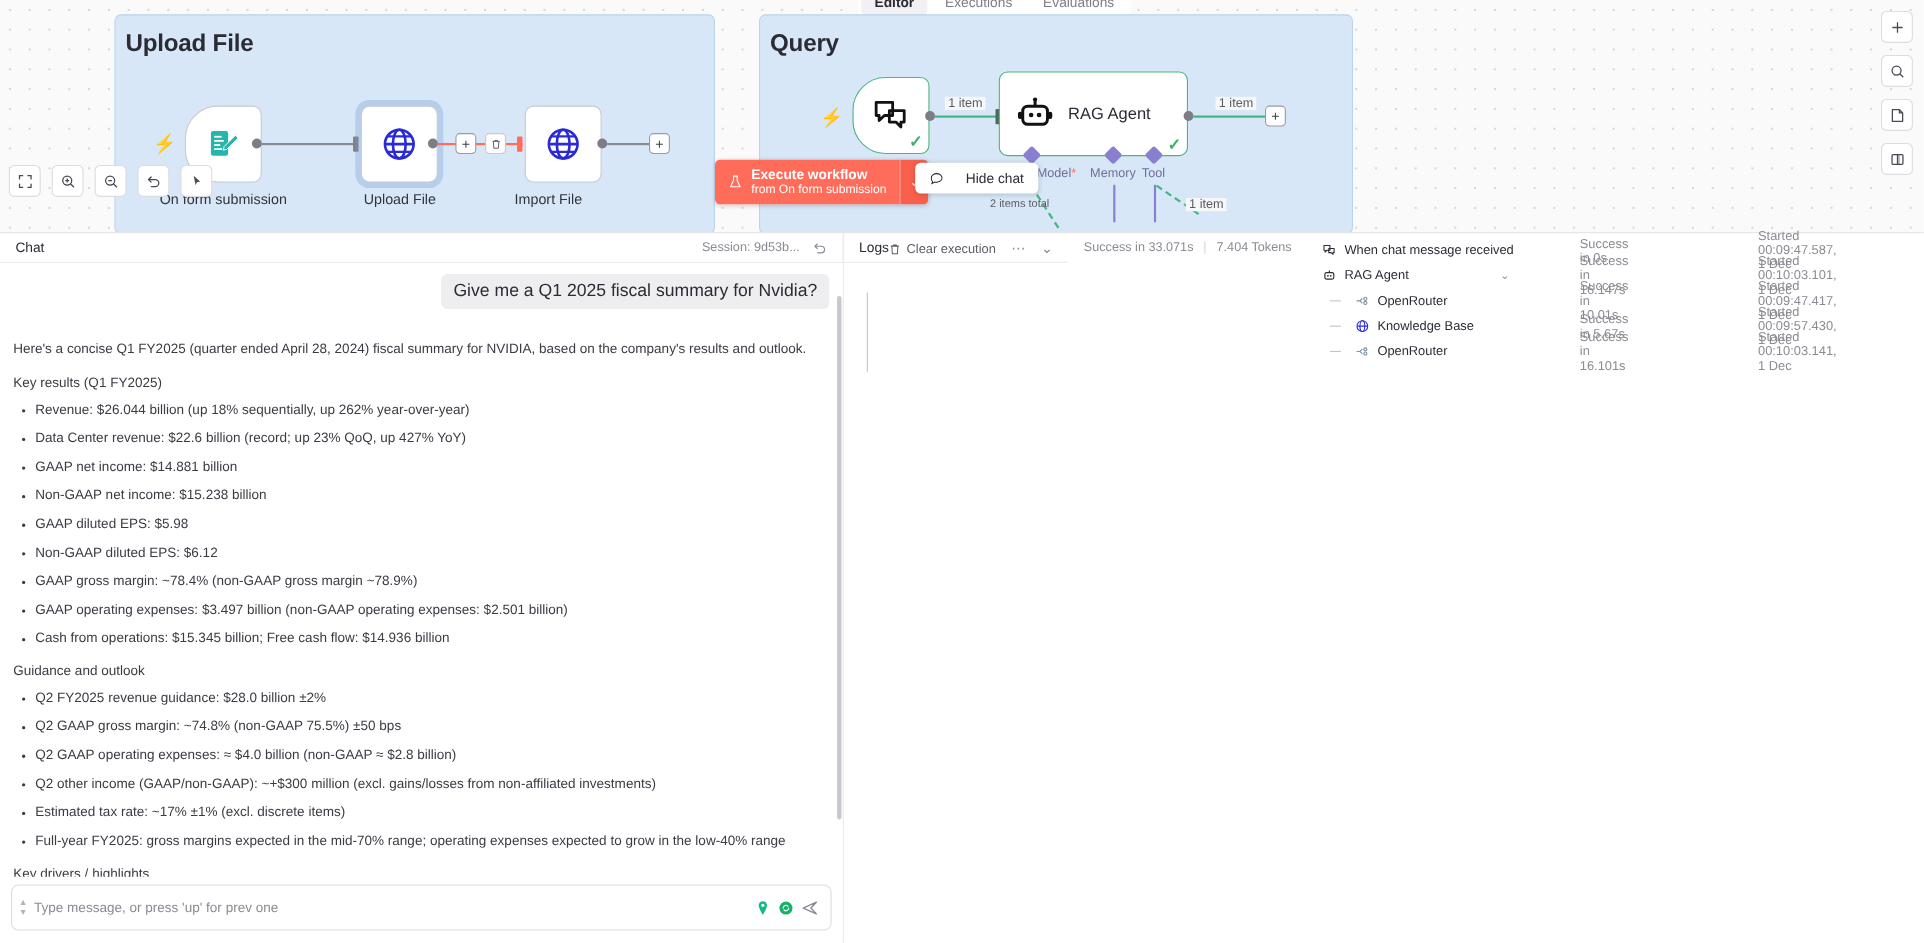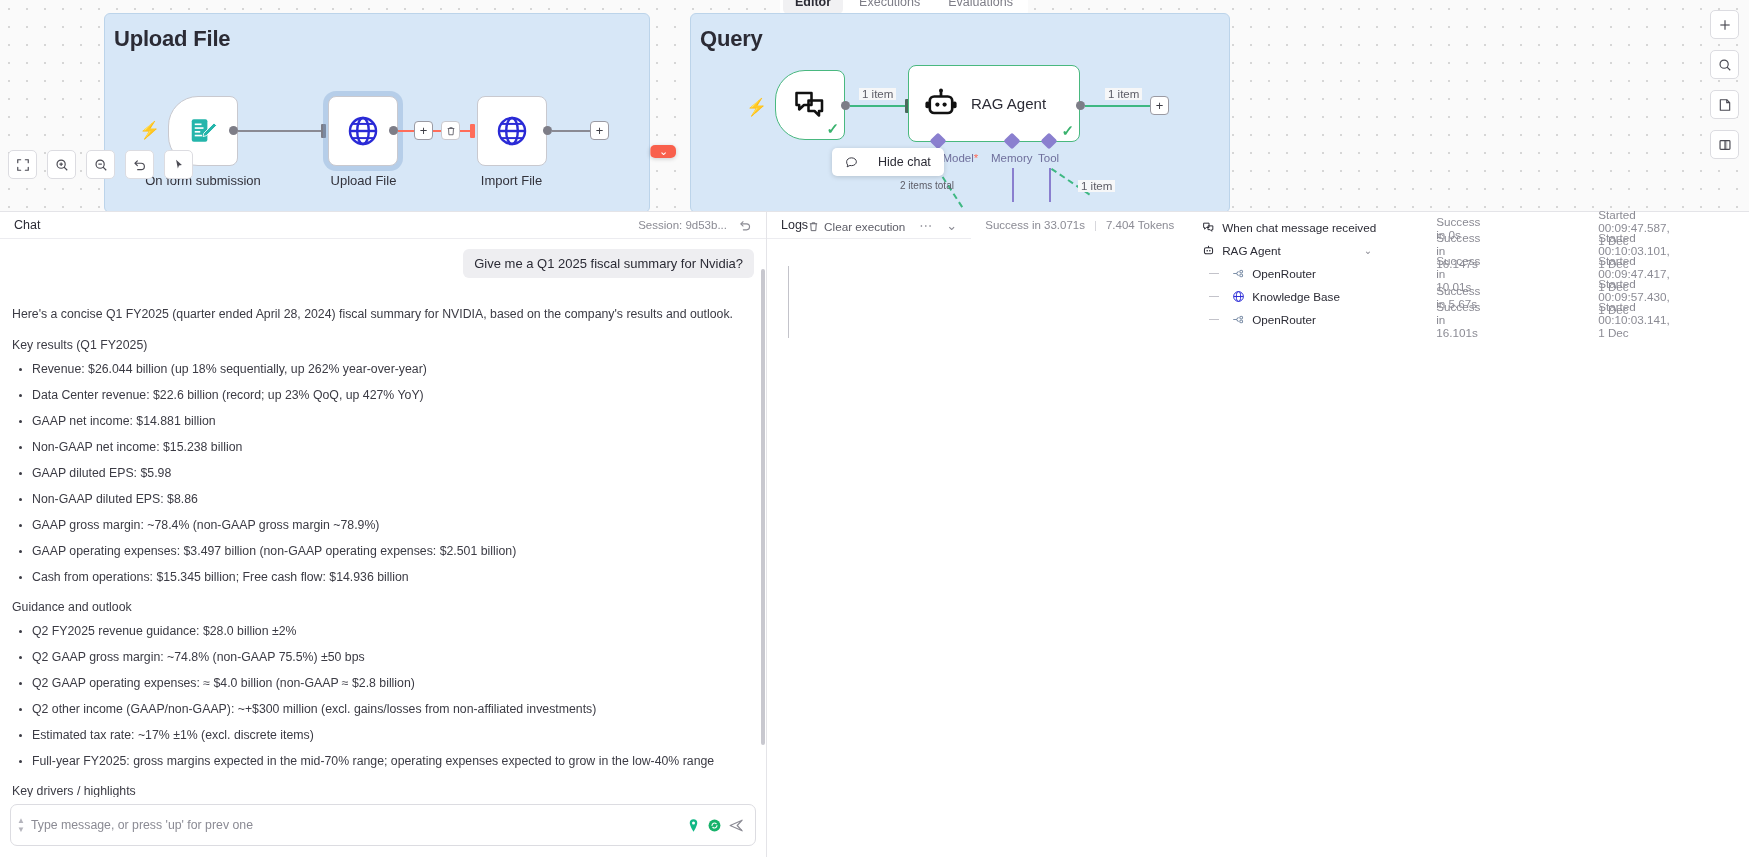--- a/index.html
+++ b/index.html
@@ -170,21 +170,21 @@
   }
   .session-label { font-size: 11.5px; color: #8b8b94; }
   .head-icon { color: #8b8b94; font-size: 13px; display:flex; align-items:center; }
 
   .chat-body {
     flex: 1; overflow: hidden; position: relative; padding: 0 12px;
     background: #fff;
   }
   .user-msg {
     margin: 10px 0 0 auto; max-width: 430px; background: #eeeef1;
-    border-radius: 6px; padding: 7px 11px; font-size: 13px; color: #2b2b35;
+    border-radius: 6px; padding: 7px 11px; font-size: 16px; color: #2b2b35;
     width: fit-content;
   }
   .bot-msg { margin-top: 28px; font-size: 12.3px; color: #3b3b44; line-height: 1.45; }
   .bot-msg p { margin: 0 0 9px 0; }
   .bot-msg .sec { margin: 13px 0 6px 0; }
   .bot-msg ul { margin: 0 0 6px 0; padding-left: 20px; }
   .bot-msg li { margin: 0 0 9.5px 0; line-height: 1.35; }
   .bot-msg li::marker { font-size: 10px; }
 
   .chat-scrollbar {
@@ -293,21 +293,21 @@
         <line x1="4.1" y1="7" x2="19.9" y2="7" stroke="#2a2ad6" stroke-width="1.4"></line>
         <line x1="4.1" y1="17" x2="19.9" y2="17" stroke="#2a2ad6" stroke-width="1.4"></line>
       </svg>
     </div>
     <div class="port" style="left:543px; top:126px;"></div>
     <div class="edge" style="left:552px; top:130px; width:38px;"></div>
     <div class="plus-btn" style="left:590px; top:121px;">+</div>
 
     <div class="node-label" style="left:141px; top:173px; width:124px;">On form submission</div>
     <div class="node-label" style="left:311px; top:173px; width:105px;">Upload File</div>
-    <div class="node-label" style="left:459px; top:173px; width:105px;text-align:center;">Import File</div>
+    <div class="node-label" style="left:446px; top:173px; width:105px;text-align:center;">Import File</div>
 
     <div class="lightning" style="left:746px; top:97px;">⚡</div>
 
     <div class="node trigger ok" style="left:775px; top:70px;">
       <svg width="36" height="36" viewBox="0 0 24 24">
         <path d="M3 4h10v8H8l-3.2 3V12H3z" fill="none" stroke="#111" stroke-width="1.7" stroke-linejoin="round"></path>
         <path d="M11 9h9v7h-2v3l-3-3h-4z" fill="none" stroke="#111" stroke-width="1.7" stroke-linejoin="round"></path>
       </svg>
       <span class="check">✓</span>
     </div>
@@ -341,20 +341,30 @@
     <div class="sub-label" style="left:991px; top:152px;">Memory</div>
     <div class="sub-label" style="left:1038px; top:152px;">Tool</div>
     <div class="sub-line" style="left:1012px; top:168px; height:34px;"></div>
     <div class="sub-line" style="left:1049px; top:168px; height:34px;"></div>
     <div class="dash-line" style="left:938px; top:168px; width:46px; transform:rotate(57deg); transform-origin:left top;"></div>
     <div class="dash-line" style="left:1052px; top:168px; width:46px; transform:rotate(34deg); transform-origin:left top;"></div>
     <div class="items-total" style="left:900px; top:180px;">2 items total</div>
     <div class="edge-label" style="left:1078px; top:180px;">1 item</div>
 
     <div class="exec-bar">
+      <div class="exec-main">
+        <svg width="13" height="15" viewBox="0 0 24 24">
+          <path d="M9 2v7L4 20h16L15 9V2" fill="none" stroke="#fff" stroke-width="1.8" stroke-linejoin="round"></path>
+          <line x1="8" y1="2" x2="16" y2="2" stroke="#fff" stroke-width="1.8"></line>
+        </svg>
+        <div>
+          <div class="txt1">Execute workflow</div>
+          <div class="txt2">from On form submission</div>
+        </div>
+      </div>
       <div class="exec-caret">⌄</div>
     </div>
 
     <div class="hide-chat-btn">
       <svg width="13" height="13" viewBox="0 0 24 24">
         <path d="M12 3.4c5 0 9 3.2 9 7.2s-4 7.2-9 7.2c-1 0-2-.13-2.9-.37L4 20l1.1-3.2C3.8 15.6 3 13.5 3 10.6c0-4 4-7.2 9-7.2z" fill="none" stroke="#2b2b35" stroke-width="1.7"></path>
       </svg>
       <span>Hide chat</span>
     </div>
 
@@ -443,21 +453,21 @@
         <div class="bot-msg">
           <p>Here's a concise Q1 FY2025 (quarter ended April 28, 2024) fiscal summary for NVIDIA, based on the company's results and outlook.</p>
 
           <div class="sec">Key results (Q1 FY2025)</div>
           <ul>
             <li>Revenue: $26.044 billion (up 18% sequentially, up 262% year-over-year)</li>
             <li>Data Center revenue: $22.6 billion (record; up 23% QoQ, up 427% YoY)</li>
             <li>GAAP net income: $14.881 billion</li>
             <li>Non-GAAP net income: $15.238 billion</li>
             <li>GAAP diluted EPS: $5.98</li>
-            <li>Non-GAAP diluted EPS: $8.86</li>
+            <li>Non-GAAP diluted EPS: $6.12</li>
             <li>GAAP gross margin: ~78.4% (non-GAAP gross margin ~78.9%)</li>
             <li>GAAP operating expenses: $3.497 billion (non-GAAP operating expenses: $2.501 billion)</li>
             <li>Cash from operations: $15.345 billion; Free cash flow: $14.936 billion</li>
           </ul>
 
           <div class="sec">Guidance and outlook</div>
           <ul>
             <li>Q2 FY2025 revenue guidance: $28.0 billion ±2%</li>
             <li>Q2 GAAP gross margin: ~74.8% (non-GAAP 75.5%) ±50 bps</li>
             <li>Q2 GAAP operating expenses: ≈ $4.0 billion (non-GAAP ≈ $2.8 billion)</li>

